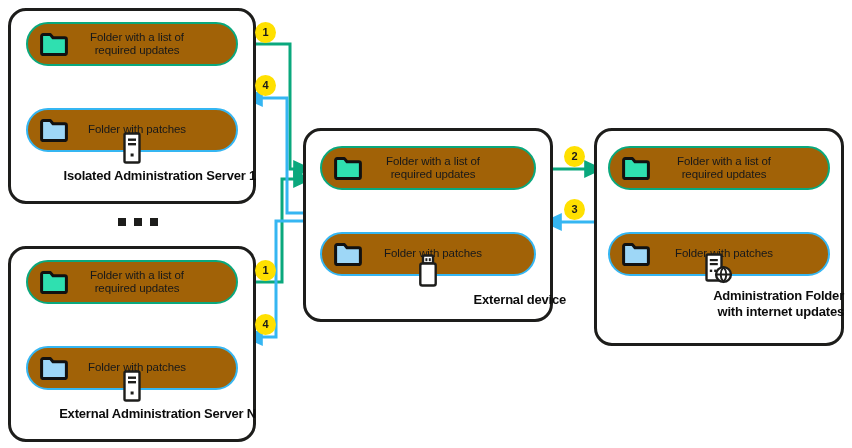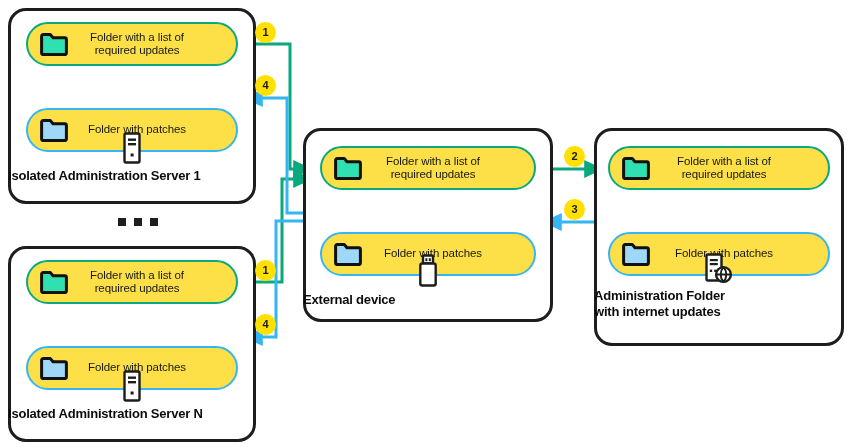--- a/index.html
+++ b/index.html
@@ -36,21 +36,21 @@
   #box-iso1   { left: 8px;   top: 8px;   width: 248px; height: 196px; }
   #box-isoN   { left: 8px;   top: 246px; width: 248px; height: 196px; }
   #box-ext    { left: 303px; top: 128px; width: 250px; height: 194px; }
   #box-admin  { left: 594px; top: 128px; width: 250px; height: 218px; }
 
   
   .pill {
     position: absolute;
     box-sizing: border-box;
     border-radius: 22px;
-    background: #fde047;
+    background: #a16207;
     display: flex;
     align-items: center;
     height: 44px;
   }
   .pill.green { border: 2px solid #0aa87d; }
   .pill.blue  { border: 2px solid #35b6f2; margin-top: 32px; }
 
   .pill .folder-icon {
     flex: 0 0 auto;
     margin-left: 12px;
@@ -88,30 +88,30 @@
     height: 40px;
   }
   #glyph-iso1 { left: 112px; top: 128px; }
   #glyph-isoN { left: 112px; top: 366px; }
   #glyph-ext  { left: 408px; top: 252px; }
   #glyph-adm  { left: 697px; top: 250px; }
 
   
   .node-caption {
     position: absolute;
-    text-align: left;
+    text-align: right;
     font-size: 13px;
     font-weight: bold;
     color: #0c0c0c;
     line-height: 16px;
     letter-spacing: -0.2px;
   }
   #cap-iso1  { left: 8px;   top: 168px; width: 248px; }
   #cap-isoN  { left: 8px;   top: 406px; width: 248px; }
-  #cap-ext   { left: 303px; top: 292px; width: 250px; }
+  #cap-ext   { left: 316px; top: 292px; width: 250px; }
   #cap-adm   { left: 594px; top: 288px; width: 250px; }
 
   
   #ellipsis {
     position: absolute;
     left: 118px;
     top: 216px;
     width: 40px;
     height: 12px;
     display: flex;
@@ -255,21 +255,21 @@
 
   <span class="device-glyph" id="glyph-isoN">
     <svg viewBox="0 0 40 40" width="40" height="40">
       <rect x="12.5" y="5.5" width="15" height="29" rx="1.5" fill="#ffffff" stroke="#1d1d1b" stroke-width="2.4"></rect>
       <rect x="16" y="10.5" width="8" height="2.4" fill="#1d1d1b"></rect>
       <rect x="16" y="15" width="8" height="2.4" fill="#1d1d1b"></rect>
       <rect x="18.6" y="25.5" width="3" height="3" fill="#1d1d1b"></rect>
     </svg>
   </span>
 
-  <div class="node-caption" id="cap-isoN">Isolated Administration Server N</div>
+  <div class="node-caption" id="cap-isoN">External Administration Server N</div>
 
   <div class="node-box" id="box-ext"></div>
 
   <div class="pill green" id="pill-ext-updates">
     <span class="folder-icon">
       <svg viewBox="0 0 28 23" width="28" height="23">
         <path d="M1.6 3.2 A1.6 1.6 0 0 1 3.2 1.6 h7.2 l2.6 3.2 h11.8 A1.6 1.6 0 0 1 26.4 6.4 v13.6 A1.6 1.6 0 0 1 24.8 21.6 H3.2 A1.6 1.6 0 0 1 1.6 20 z" fill="#2fe0b0" stroke="#111111" stroke-width="3" stroke-linejoin="round"></path>
       </svg>
     </span>
     <span class="pill-label">

